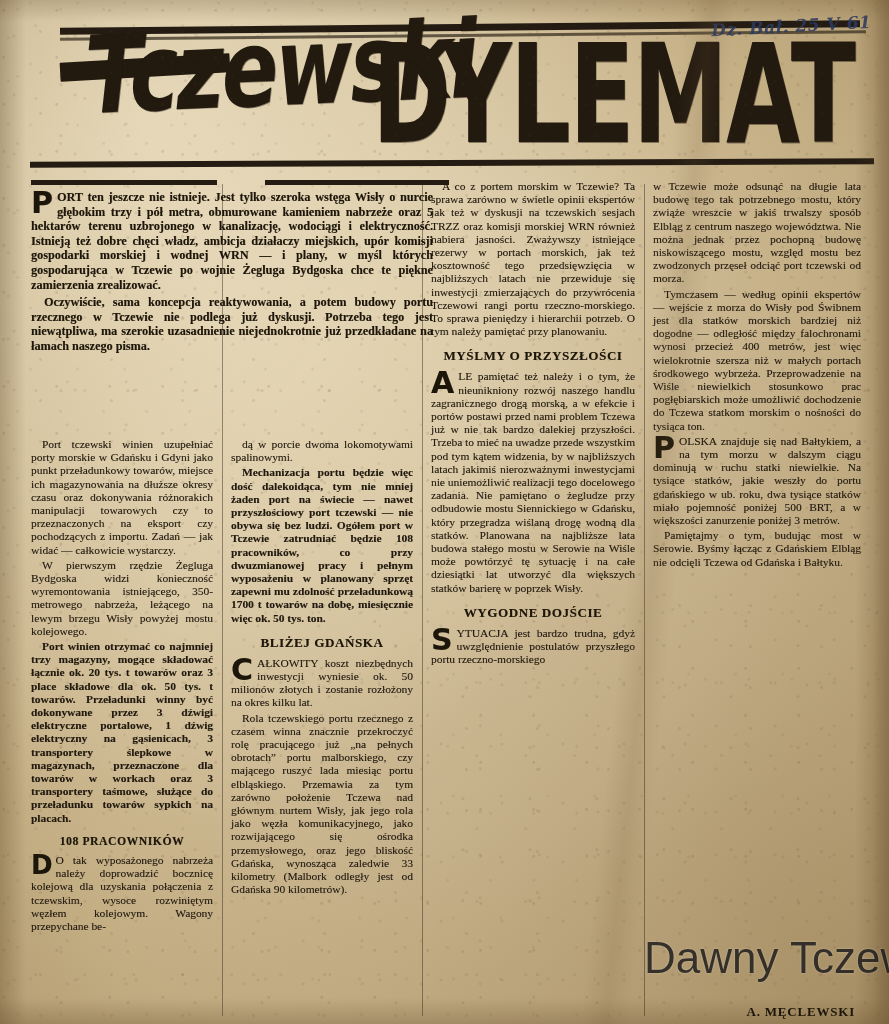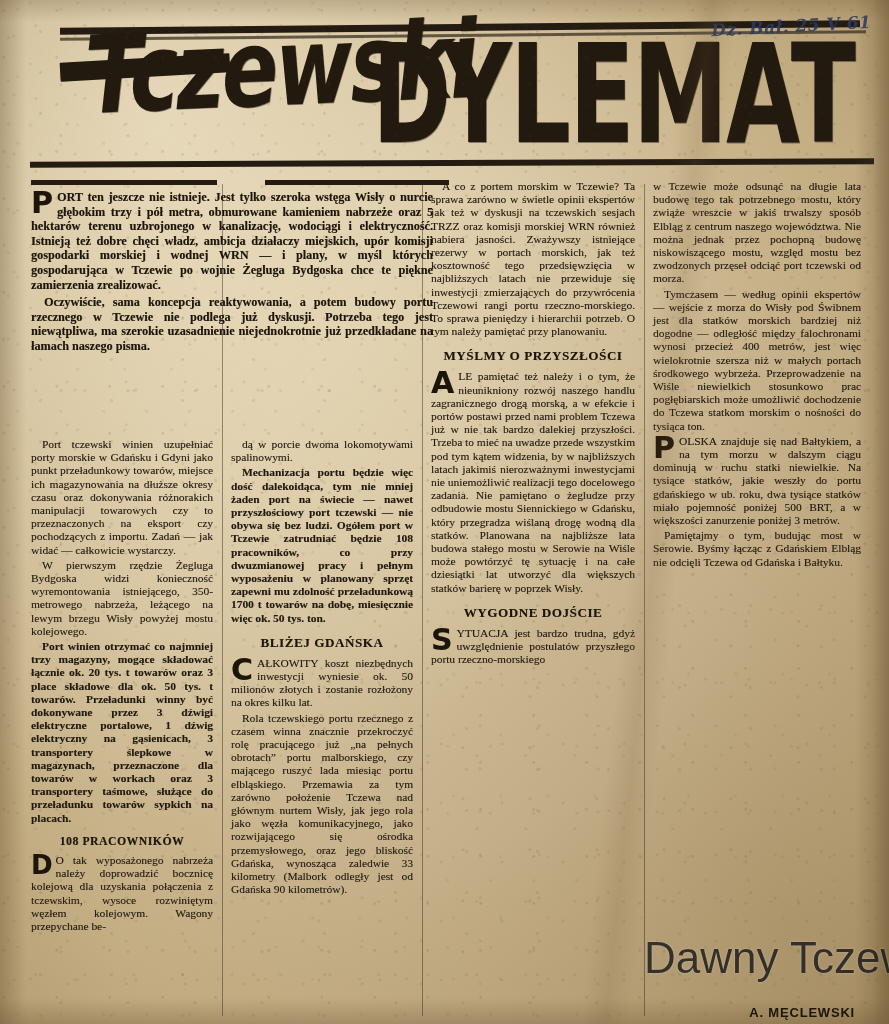--- a/index.html
+++ b/index.html
@@ -148,21 +148,21 @@
     font-family:"Liberation Serif", serif;font-weight:700;
     font-size:13px;letter-spacing:.6px;text-align:center;
     margin:10px 0 6px 0;color:#1c1509;
     text-shadow:0.4px 0.4px 0 rgba(40,30,18,.4);
   }
   .sec-head.small{font-size:11.6px;}
 
   
   #byline{
     position:absolute;right:34px;bottom:4px;z-index:8;
-    font-family:Liberation Sans, sans-serif;font-weight:700;font-size:13px;
+    font-family:Liberation Serif, serif;font-weight:700;font-size:13px;
     letter-spacing:.8px;color:#1c1509;
   }
 
   
   #watermark{
     position:absolute;left:644px;top:936px;z-index:9;
     font-family:"Liberation Sans", sans-serif;font-weight:400;
     font-size:44px;line-height:44px;color:#1a1a1a;opacity:.82;
     letter-spacing:0px;white-space:nowrap;
     text-shadow:0 0 2px rgba(255,255,255,.45);

